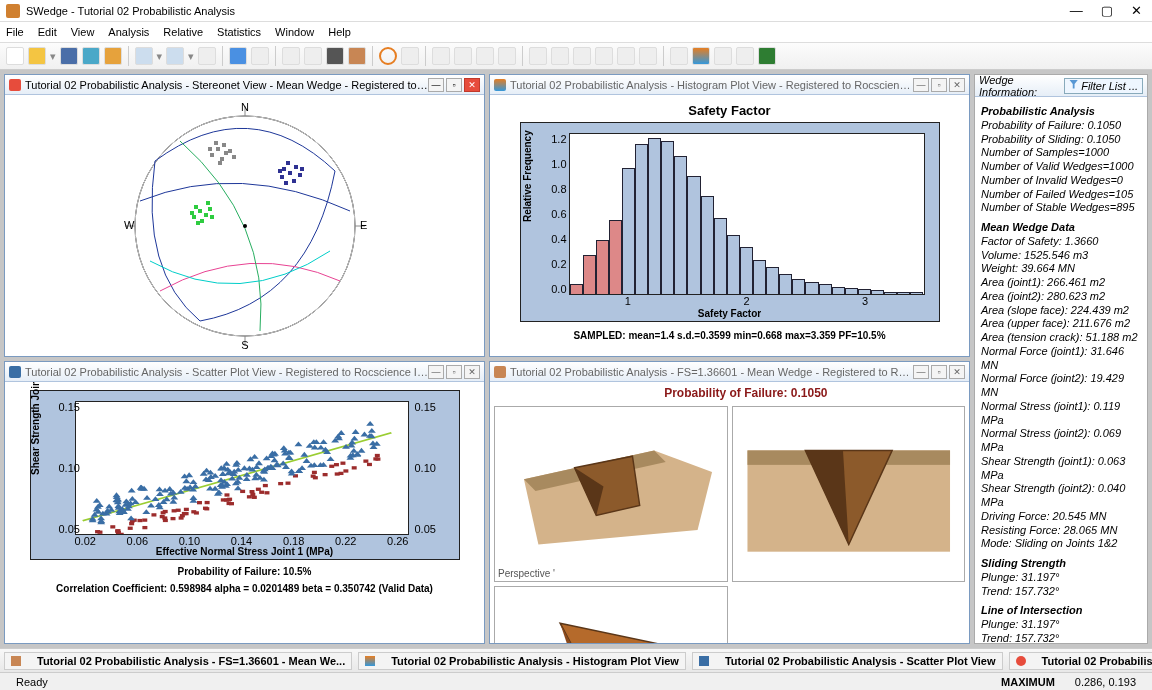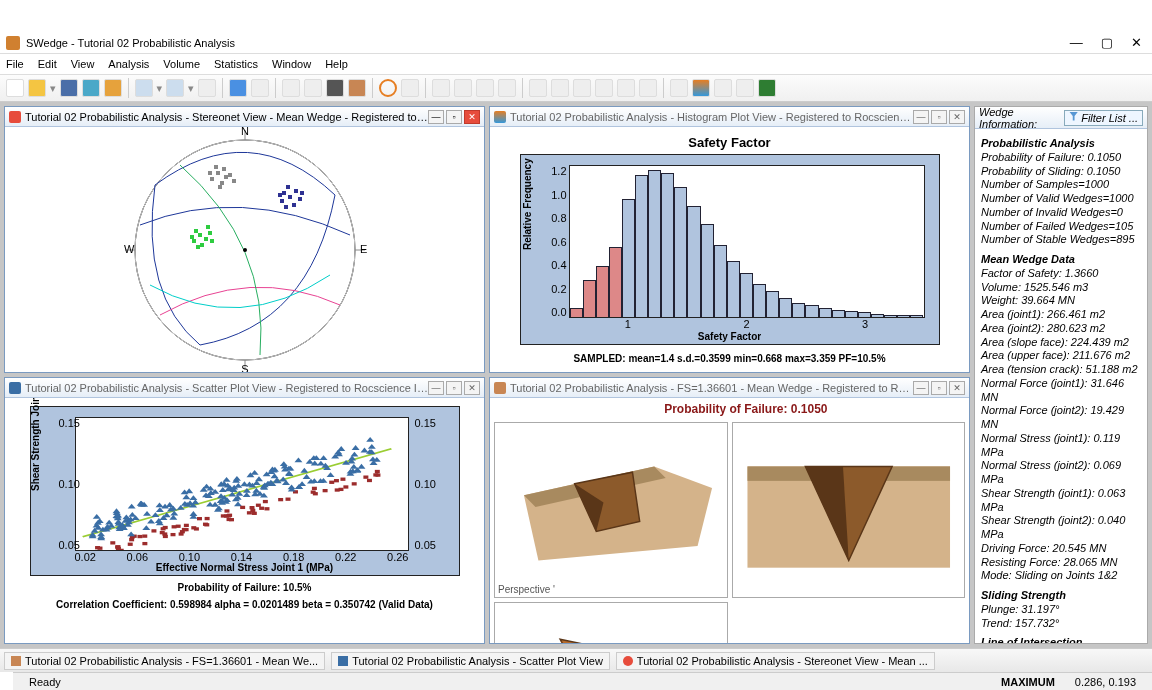--- a/index.html
+++ b/index.html
@@ -1,17 +1,17 @@
 <!DOCTYPE html>
 <html><head>
 <meta charset="utf-8">
 <style>
 * { margin: 0; padding: 0; box-sizing: border-box; font-family: "Segoe UI", Tahoma, sans-serif; font-size: 11px; }
 body { width: 1152px; height: 690px; background: #fff; overflow: hidden; display: flex; flex-direction: column; }
-.titlebar { height: 22px; display: flex; align-items: center; padding: 0 6px; border-bottom: 1px solid #ddd; margin-top: 32px; }
+.titlebar { height: 22px; display: flex; align-items: center; padding: 0 6px; border-bottom: 1px solid #ddd; }
 .titlebar .icon { width: 14px; height: 14px; background: #d08030; border-radius: 2px; margin-right: 6px; }
 .titlebar .title { flex: 1; }
 .win-controls { display: flex; gap: 18px; margin-right: 4px; }
 .win-controls span { font-size: 13px; cursor: default; }
 .menubar { height: 20px; display: flex; align-items: center; padding: 0 6px; gap: 14px; background: #fff; }
 .menubar span { cursor: default; }
 .toolbar { height: 28px; background: linear-gradient(#fcfcfc,#f0f0f0); border-top: 1px solid #ddd; border-bottom: 1px solid #ccc; display: flex; align-items: center; padding: 0 6px; gap: 4px; }
 .tb-btn { width: 18px; height: 18px; background: #eee; border: 1px solid #ddd; border-radius: 2px; display: inline-block; }
 .tb-sep { width: 1px; height: 20px; background: #ccc; margin: 0 2px; }
 .workspace { flex: 1; display: flex; background: #c6c6c6; padding: 4px; gap: 4px; overflow: hidden; }
@@ -26,23 +26,23 @@
 .pane-title .t-btns .close { background: #e74c3c; color: #fff; border-color: #c0392b; }
 .pane-body { flex: 1; position: relative; overflow: hidden; background: #fff; }
 .sidebar { width: 174px; background: #f0f0f0; border: 1px solid #aaa; display: flex; flex-direction: column; font-style: italic; }
 .sidebar-hdr { height: 22px; display: flex; align-items: center; padding: 0 4px; background: linear-gradient(#fff,#e6eef7); border-bottom: 1px solid #b0c4de; }
 .sidebar-hdr .lbl { flex: 1; }
 .filter-btn { border: 1px solid #8ab; background: #eef6ff; padding: 1px 4px; font-size: 10px; display: flex; align-items: flex-start; gap: 3px; }
 .filter-btn .funnel { width: 9px; height: 9px; background: #5797d4; clip-path: polygon(0 0,100% 0,60% 50%,60% 100%,40% 100%,40% 50%); }
 .sidebar-body { flex: 1; overflow: auto; padding: 2px 6px 6px 6px; background: #fff; font-size: 10.5px; line-height: 1.25; }
 .sidebar-body h4 { font-size: 11px; font-weight: bold; margin-top: 6px; }
 .bottom-tabs { height: 24px; background: linear-gradient(#f8f8f8,#e8e8e8); border-top: 1px solid #ccc; display: flex; align-items: center; padding: 0 4px; gap: 6px; }
-.bottom-tabs .tab { display: flex; align-items: center; gap: 4px; padding: 2px 6px; border: 1px solid #ccc; background: #f4f4f4; font-size: 10px; white-space: nowrap; }
+.bottom-tabs .tab { display: flex; align-items: center; gap: 16px; padding: 2px 6px; border: 1px solid #ccc; background: #f4f4f4; font-size: 10px; white-space: nowrap; font-weight: bold; }
 .bottom-tabs .tab .ti { width: 10px; height: 10px; }
-.statusbar { height: 18px; background: #f0f0f0; border-top: 1px solid #ccc; display: flex; align-items: center; padding: 0 6px; font-size: 10px; margin-left: 13px; }
+.statusbar { height: 18px; background: #f0f0f0; border-top: 1px solid #ccc; display: flex; align-items: center; padding: 0 6px; font-size: 10px; }
 .statusbar .cell { padding: 0 10px; }
 .statusbar .fill { flex: 1; }
 
 .hist-wrap { position: absolute; inset: 4px; display: flex; flex-direction: column; align-items: center; padding: 4px 8px; }
 .hist-title { font-weight: bold; font-size: 13px; margin-bottom: 4px; }
 .hist-plot { width: 420px; height: 200px; background: #b0c4de; border: 1px solid #222; position: relative; }
 .hist-inner { position: absolute; left: 48px; right: 14px; top: 10px; bottom: 26px; background: #fff; border: 1px solid #222; }
 .hist-bars { position: absolute; inset: 0; display: flex; align-items: flex-end; }
 .hist-bars div { flex: 1; border: 1px solid #223; border-bottom: none; }
 .y-lbl { position: absolute; left: 6px; top: 50%; transform: translateY(-50%) rotate(-90deg); transform-origin: left center; font-size: 10px; font-weight: bold; white-space: nowrap; }
@@ -80,21 +80,21 @@
     <span>▢</span>
     <span>✕</span>
   </div>
 </div>
 
 <div class="menubar">
   <span>File</span>
   <span>Edit</span>
   <span>View</span>
   <span>Analysis</span>
-  <span>Volume</span>
+  <span>Relative</span>
   <span>Statistics</span>
   <span>Window</span>
   <span>Help</span>
 </div>
 
 <div class="toolbar">
   <span class="tb-btn" style="background:#fff"></span>
   <span class="tb-btn" style="background:#f4c542"></span>
   <span style="color:#888">▾</span>
   <span class="tb-btn" style="background:#4a6ea8"></span>
@@ -675,20 +675,24 @@
       </div>
   </div>
 </div>
 
 <div class="bottom-tabs">
   <div class="tab">
       <span class="ti" style="background:#c88654"></span>
       <span>Tutorial 02 Probabilistic Analysis - FS=1.36601 - Mean We...</span>
     </div>
   <div class="tab">
+      <span class="ti" style="background:linear-gradient(#e67e22,#3498db)"></span>
+      <span>Tutorial 02 Probabilistic Analysis - Histogram Plot View</span>
+    </div>
+  <div class="tab">
       <span class="ti" style="background:#3a6ea5"></span>
       <span>Tutorial 02 Probabilistic Analysis - Scatter Plot View</span>
     </div>
   <div class="tab">
       <span class="ti" style="background:#e74c3c;border-radius:50%"></span>
       <span>Tutorial 02 Probabilistic Analysis - Stereonet View - Mean ...</span>
     </div>
 </div>
 
 <div class="statusbar">

